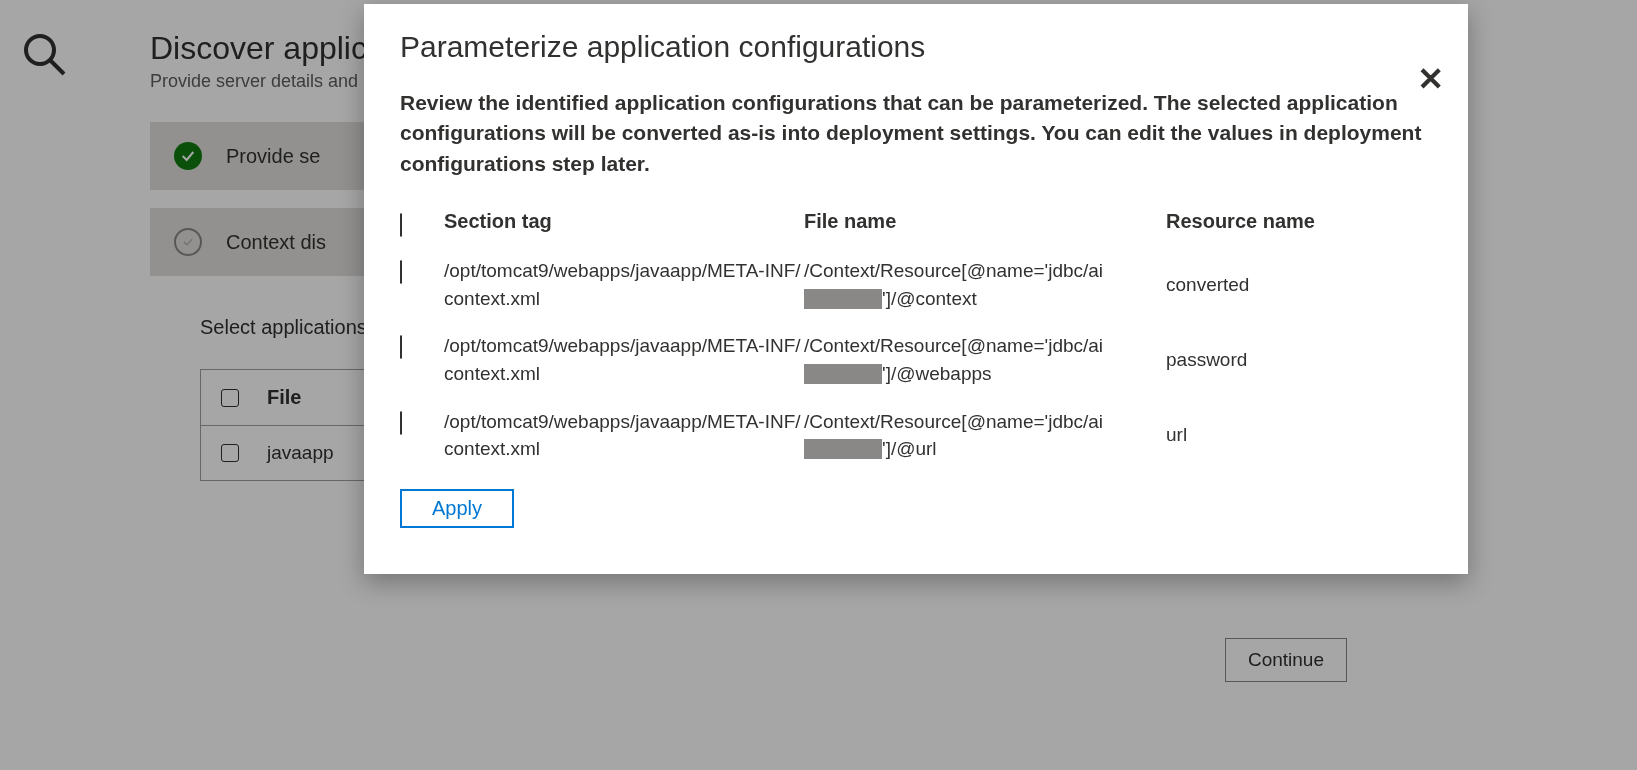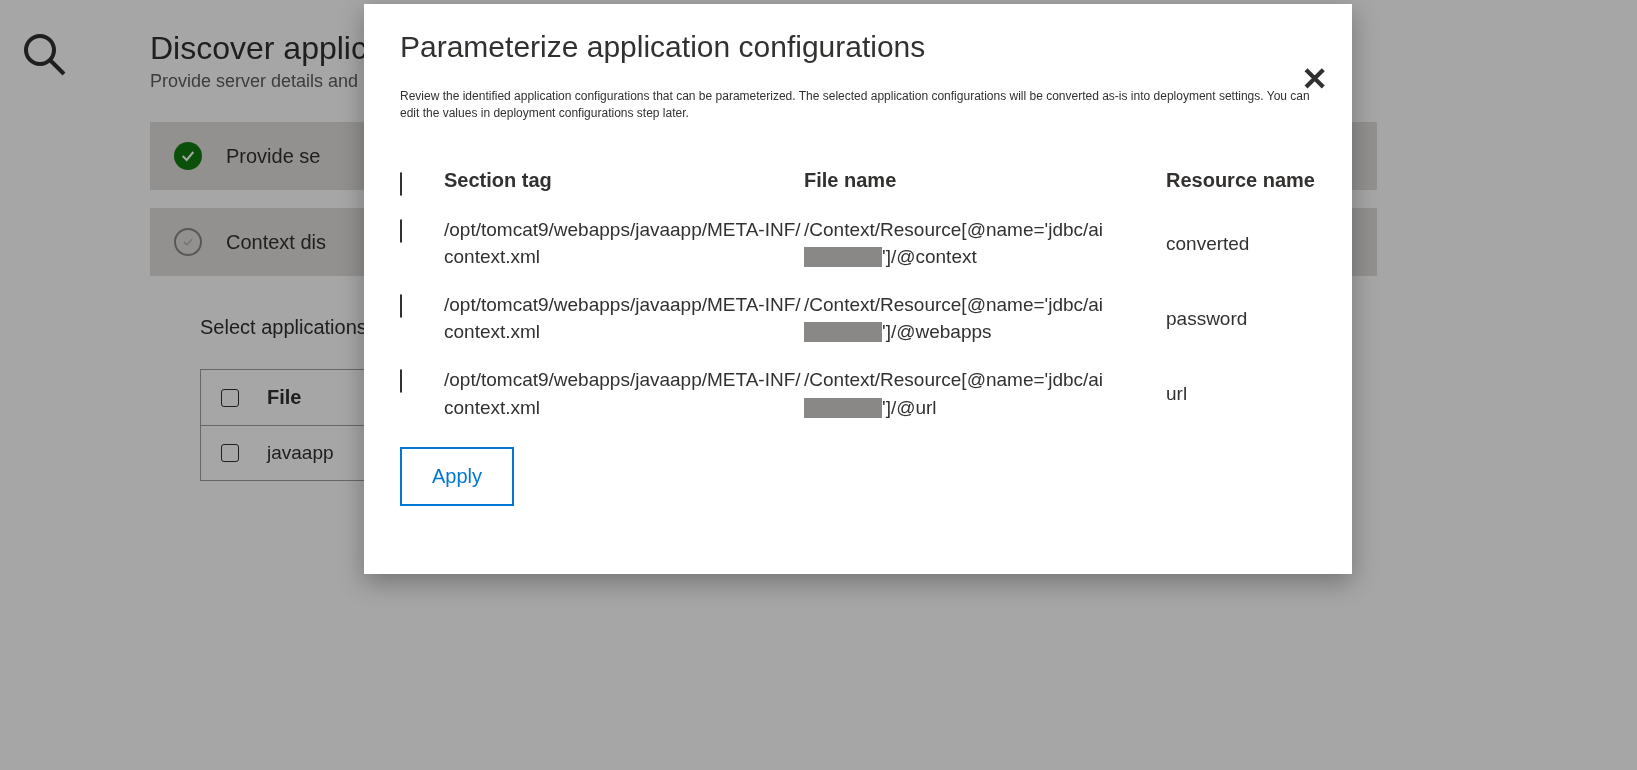--- a/index.html
+++ b/index.html
@@ -125,21 +125,21 @@
     position: absolute;
     inset: 0;
     background: rgba(0,0,0,0.35);
   }
 
   
   .modal {
     position: absolute;
     top: 4px;
     left: 364px;
-    width: 988px;
+    width: 1104px;
     height: 570px;
     background: #ffffff;
     box-shadow: 0 8px 24px rgba(0,0,0,0.3);
     padding: 26px 36px 28px 36px;
     font-size: 20px;
     color: #323130;
   }
   .modal-title {
     font-size: 30px;
     font-weight: 400;
@@ -148,24 +148,24 @@
   .modal-close {
     position: absolute;
     top: 56px;
     right: 24px;
     font-size: 32px;
     font-weight: 600;
     cursor: pointer;
     color: #323130;
   }
   .modal-desc {
-    font-size: 12px;
-    font-weight: 400;
+    font-size: 21px;
+    font-weight: 700;
     line-height: 1.45;
-    margin-bottom: 46px;
+    margin-bottom: 31px;
     max-width: 1080px;
   }
   .param-grid {
     display: grid;
     grid-template-columns: 44px 360px 362px 300px;
     column-gap: 0;
     row-gap: 20px;
     align-items: start;
   }
   .param-grid .hcell {
@@ -196,21 +196,21 @@
     width: 78px;
     height: 20px;
     vertical-align: -4px;
   }
   .apply-btn {
     margin-top: 26px;
     border: 2px solid #0078d4;
     background: #fff;
     color: #0078d4;
     font-size: 20px;
-    padding: 16px 30px;
+    padding: 6px 30px;
     cursor: pointer;
   }
 </style>
 </head>
 <body>
 
 <div class="bg-page">
   <div class="bg-icon-col">
     <svg viewBox="0 0 24 24" fill="none" stroke="#323130" stroke-width="2">
       <circle cx="10" cy="10" r="7"></circle>
@@ -246,20 +246,21 @@
         <span class="chk"></span>
         <span>File</span>
       </div>
       <div class="trow">
         <span class="chk"></span>
         <span>javaapp</span>
         <span class="config-link">configuration(s)</span>
       </div>
     </div>
   </div>
+  <button class="continue-btn">Continue</button>
 </div>
 
 <div class="dim"></div>
 
 <div class="modal">
   <div class="modal-title">Parameterize application configurations</div>
   <div class="modal-close">✕</div>
   <div class="modal-desc">Review the identified application configurations that can be parameterized. The selected application configurations will be converted as-is into deployment settings. You can edit the values in deployment configurations step later.</div>
 
   <div class="param-grid">

